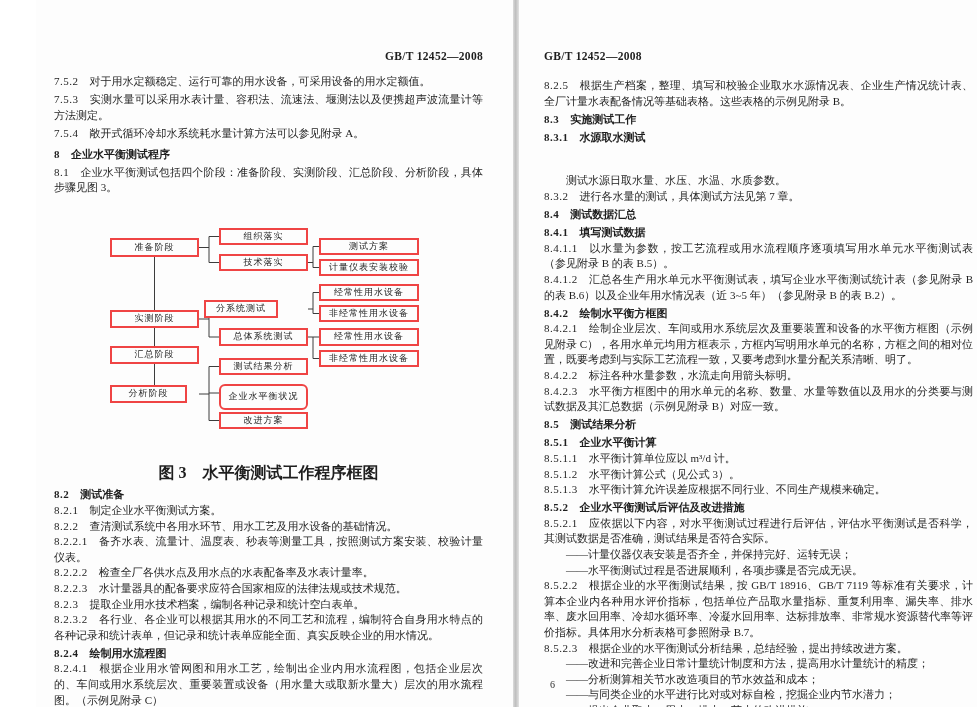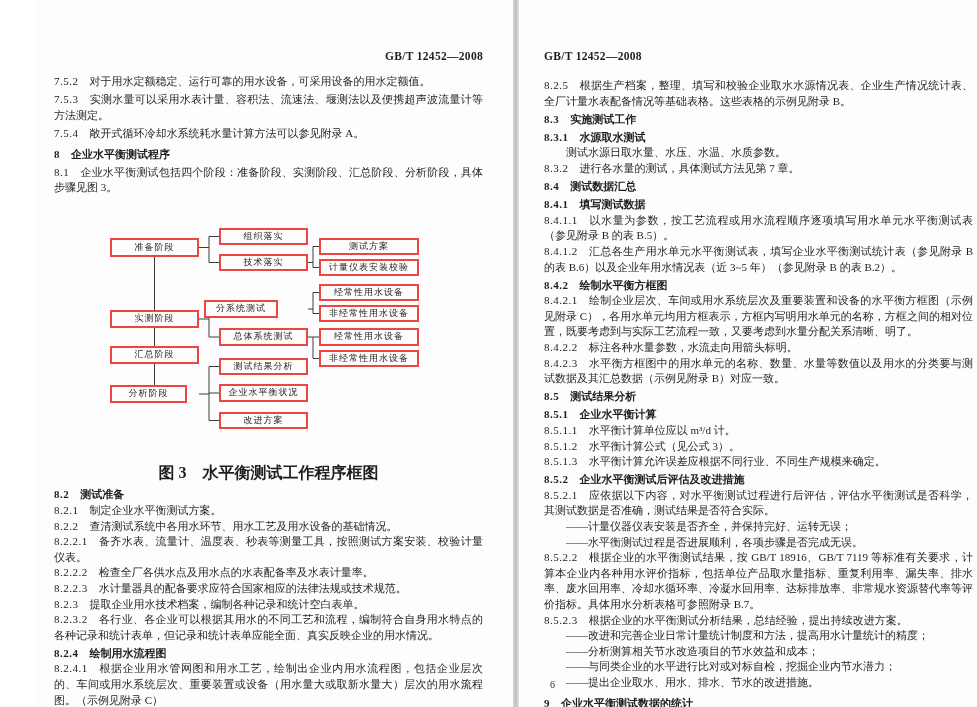--- a/index.html
+++ b/index.html
@@ -29,21 +29,21 @@
   .content-right .page-header { margin-bottom:14px; }
 
   .block {
     font-size:11px; line-height:15.6px;
     text-align:justify; text-justify:inter-ideograph;
   }
   .blocks-top .block { margin-bottom:2.8px; }
   .block .num { margin-right:1em; letter-spacing:.5px; }
   .block.heading { font-weight:bold; margin-top:2.5px; }
   .block.chapter { font-weight:bold; margin-top:5px; margin-bottom:2px; }
-  .block.plain { text-indent:2em; }
+  .block.plain { text-indent:2em;margin-top:28px; }
   .block.dash  { text-indent:2em; }
 
   
   .figure { position:relative; width:429px; height:234px; margin-top:4px; }
   .figure svg { position:absolute; left:0; top:0; }
   .fc-node {
     position:absolute; box-sizing:border-box;
     border:2px solid #ef4444; background:#fdfdfd;
     display:flex; align-items:center; justify-content:center;
     font-size:9px; line-height:1; letter-spacing:1px; white-space:nowrap;
@@ -106,21 +106,21 @@
           </svg>
           <div class="fc-node" style="left: 56px; top: 38px; width: 89px; height: 19px;">准备阶段</div>
           <div class="fc-node" style="left: 56px; top: 110px; width: 89px; height: 18px;">实测阶段</div>
           <div class="fc-node" style="left: 56px; top: 146px; width: 89px; height: 18px;">汇总阶段</div>
           <div class="fc-node" style="left: 56px; top: 185px; width: 77px; height: 18px;">分析阶段</div>
           <div class="fc-node" style="left: 165px; top: 28px; width: 89px; height: 17px;">组织落实</div>
           <div class="fc-node" style="left: 165px; top: 54px; width: 89px; height: 17px;">技术落实</div>
           <div class="fc-node" style="left: 150px; top: 100px; width: 74px; height: 18px;">分系统测试</div>
           <div class="fc-node" style="left: 165px; top: 128px; width: 89px; height: 18px;">总体系统测试</div>
           <div class="fc-node" style="left: 165px; top: 158px; width: 89px; height: 17px;">测试结果分析</div>
-          <div class="fc-node" style="left: 165px; top: 184px; width: 89px; height: 18px;">企业水平衡状况</div>
+          <div class="fc-node" style="left: 165px; top: 184px; width: 89px; height: 26px; border-radius: 6px;">企业水平衡状况</div>
           <div class="fc-node" style="left: 165px; top: 212px; width: 89px; height: 17px;">改进方案</div>
           <div class="fc-node" style="left: 265px; top: 38px; width: 100px; height: 17px;">测试方案</div>
           <div class="fc-node" style="left: 265px; top: 59px; width: 100px; height: 17px;">计量仪表安装校验</div>
           <div class="fc-node" style="left: 265px; top: 84px; width: 100px; height: 17px;">经常性用水设备</div>
           <div class="fc-node" style="left: 265px; top: 105px; width: 100px; height: 17px;">非经常性用水设备</div>
           <div class="fc-node" style="left: 265px; top: 128px; width: 100px; height: 18px;">经常性用水设备</div>
           <div class="fc-node" style="left: 265px; top: 150px; width: 100px; height: 17px;">非经常性用水设备</div>
         </div>
 
       <div class="figure-caption">图 3　水平衡测试工作程序框图</div>

